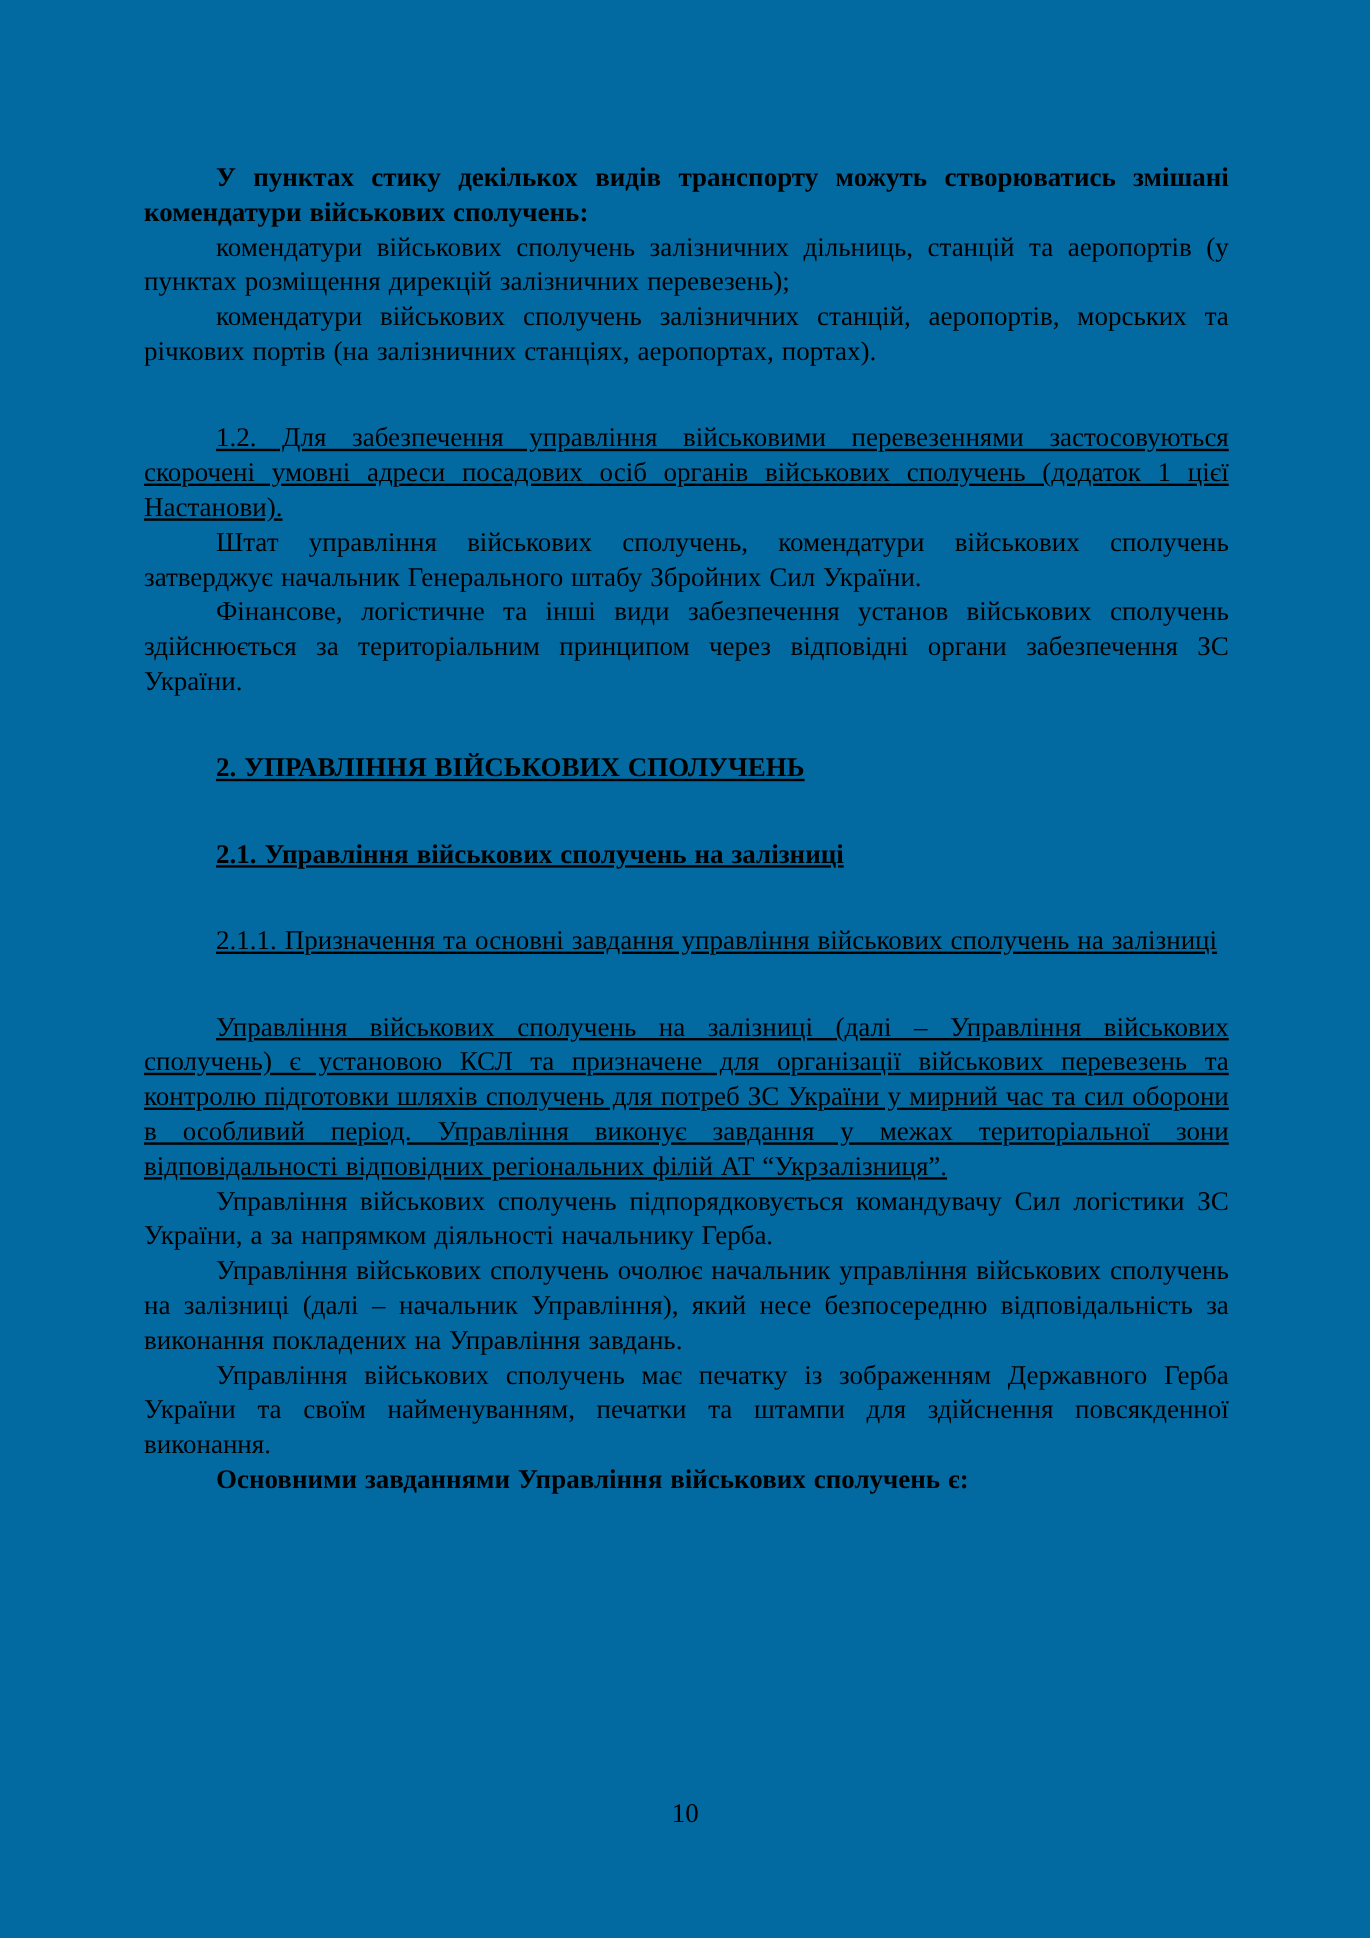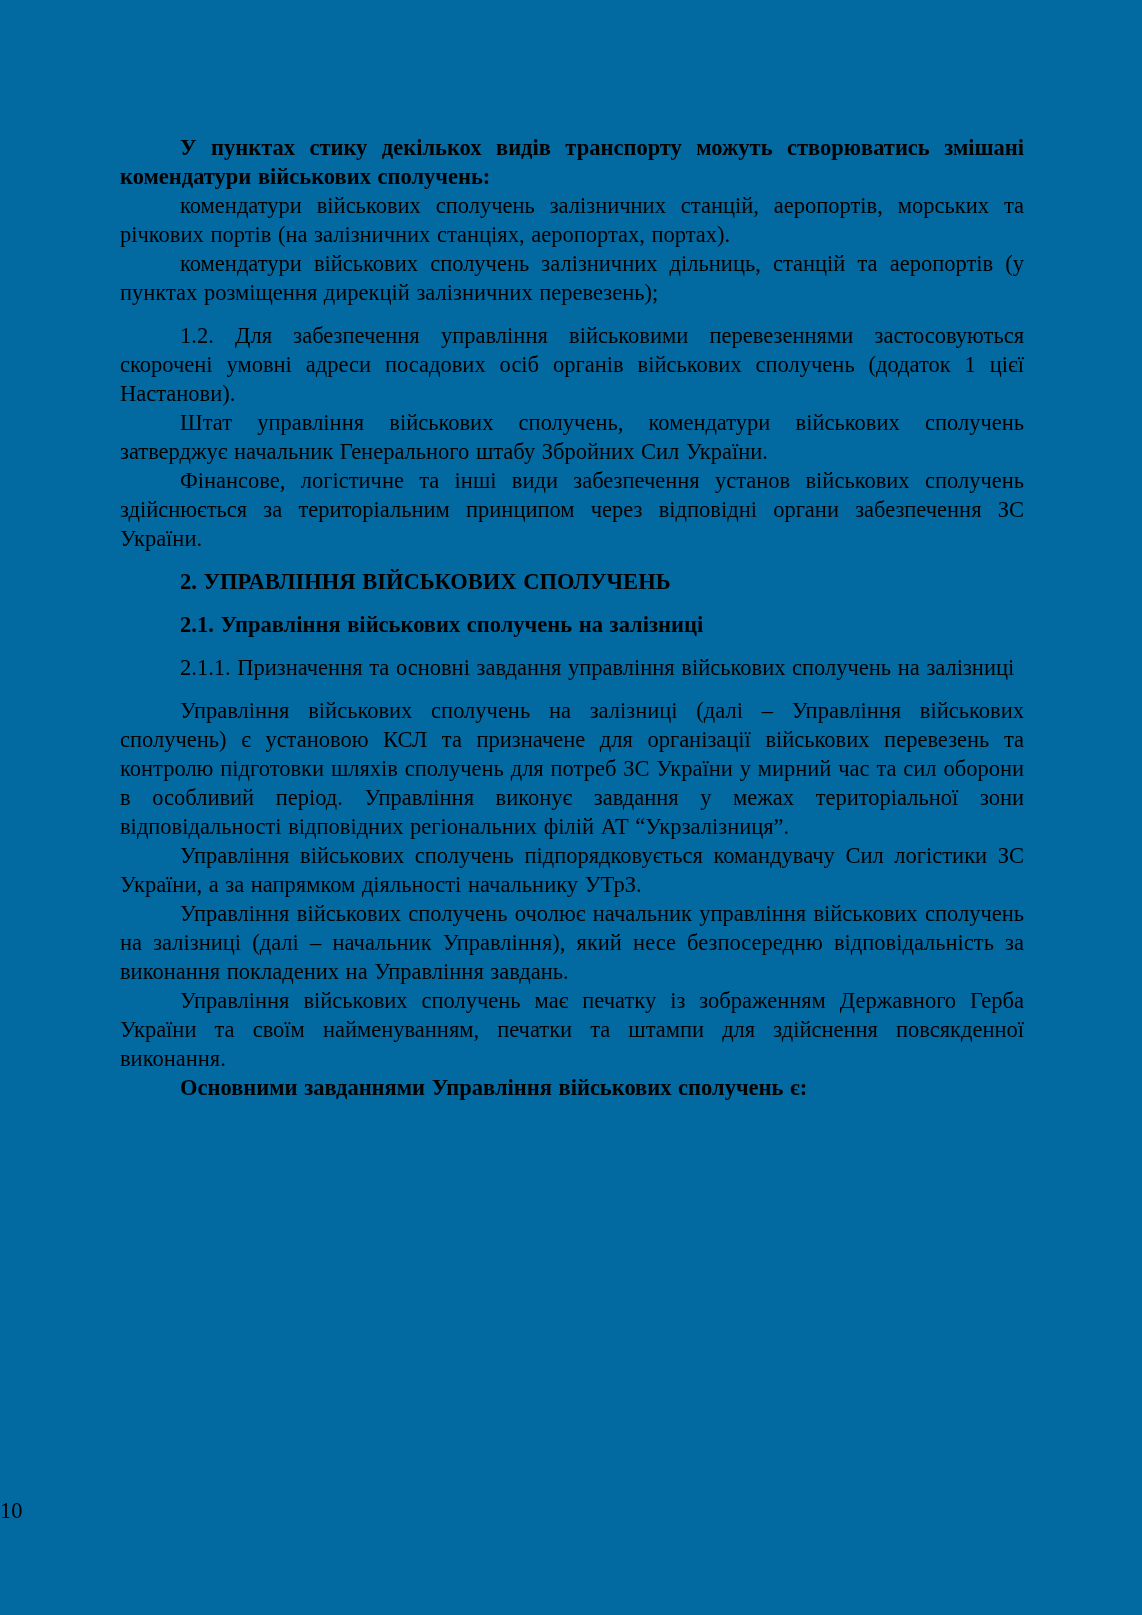--- a/index.html
+++ b/index.html
@@ -20,58 +20,58 @@
   }
 
   .para {
     text-align: justify;
     text-indent: 60px;
     word-spacing: 1px;
   }
 
   .bold { font-weight: bold; }
 
-  .gap { margin-top: 14px; }
+  .gap { margin-top: 43px; text-decoration: underline; }
 
   .page-number {
     position: absolute;
     bottom: 90px;
     left: 0;
     width: 100%;
-    text-align: left;
+    text-align: center;
     text-indent: 0;
   }
 </style>
 </head>
 <body>
 
 <div class="page">
 
   <p class="para bold">У пунктах стику декількох видів транспорту можуть створюватись змішані комендатури військових сполучень:</p>
 
 
+  <p class="para">комендатури військових сполучень залізничних дільниць, станцій та аеропортів (у пунктах розміщення дирекцій залізничних перевезень);</p>
+
   <p class="para">комендатури військових сполучень залізничних станцій, аеропортів, морських та річкових портів (на залізничних станціях, аеропортах, портах).</p>
-
-  <p class="para">комендатури військових сполучень залізничних дільниць, станцій та аеропортів (у пунктах розміщення дирекцій залізничних перевезень);</p>
 
   <p class="para gap">1.2. Для    забезпечення    управління    військовими    перевезеннями застосовуються скорочені умовні адреси посадових осіб органів військових сполучень (додаток 1 цієї Настанови).</p>
 
   <p class="para">Штат управління військових сполучень, комендатури військових сполучень затверджує начальник Генерального штабу Збройних Сил України.</p>
 
   <p class="para">Фінансове, логістичне та інші види забезпечення установ військових сполучень здійснюється за територіальним принципом через відповідні органи забезпечення ЗС України.</p>
 
   <p class="para bold gap">2. УПРАВЛІННЯ ВІЙСЬКОВИХ СПОЛУЧЕНЬ</p>
 
   <p class="para bold gap">2.1. Управління військових сполучень на залізниці</p>
 
   <p class="para gap">2.1.1. Призначення та основні завдання управління військових сполучень на залізниці</p>
 
   <p class="para gap">Управління військових сполучень на залізниці (далі – Управління військових сполучень) є установою КСЛ та призначене для організації військових перевезень та контролю підготовки шляхів сполучень для потреб ЗС України у мирний час та сил оборони в особливий період. Управління виконує завдання у межах територіальної зони відповідальності відповідних регіональних філій АТ “Укрзалізниця”.</p>
 
-  <p class="para">Управління військових сполучень підпорядковується командувачу Сил логістики ЗС України, а за напрямком діяльності начальнику УТрЗ.</p>
+  <p class="para">Управління військових сполучень підпорядковується командувачу Сил логістики ЗС України, а за напрямком діяльності начальнику Герба.</p>
 
   <p class="para">Управління військових сполучень очолює начальник управління військових сполучень на залізниці (далі – начальник Управління), який несе безпосередню відповідальність за виконання покладених на Управління завдань.</p>
 
   <p class="para">Управління військових сполучень має печатку із зображенням Державного Герба України та своїм найменуванням, печатки та штампи для здійснення повсякденної виконання.</p>
 
   <p class="para bold">Основними завданнями Управління військових сполучень є:</p>
 
 
   <div class="page-number">10</div>
 

